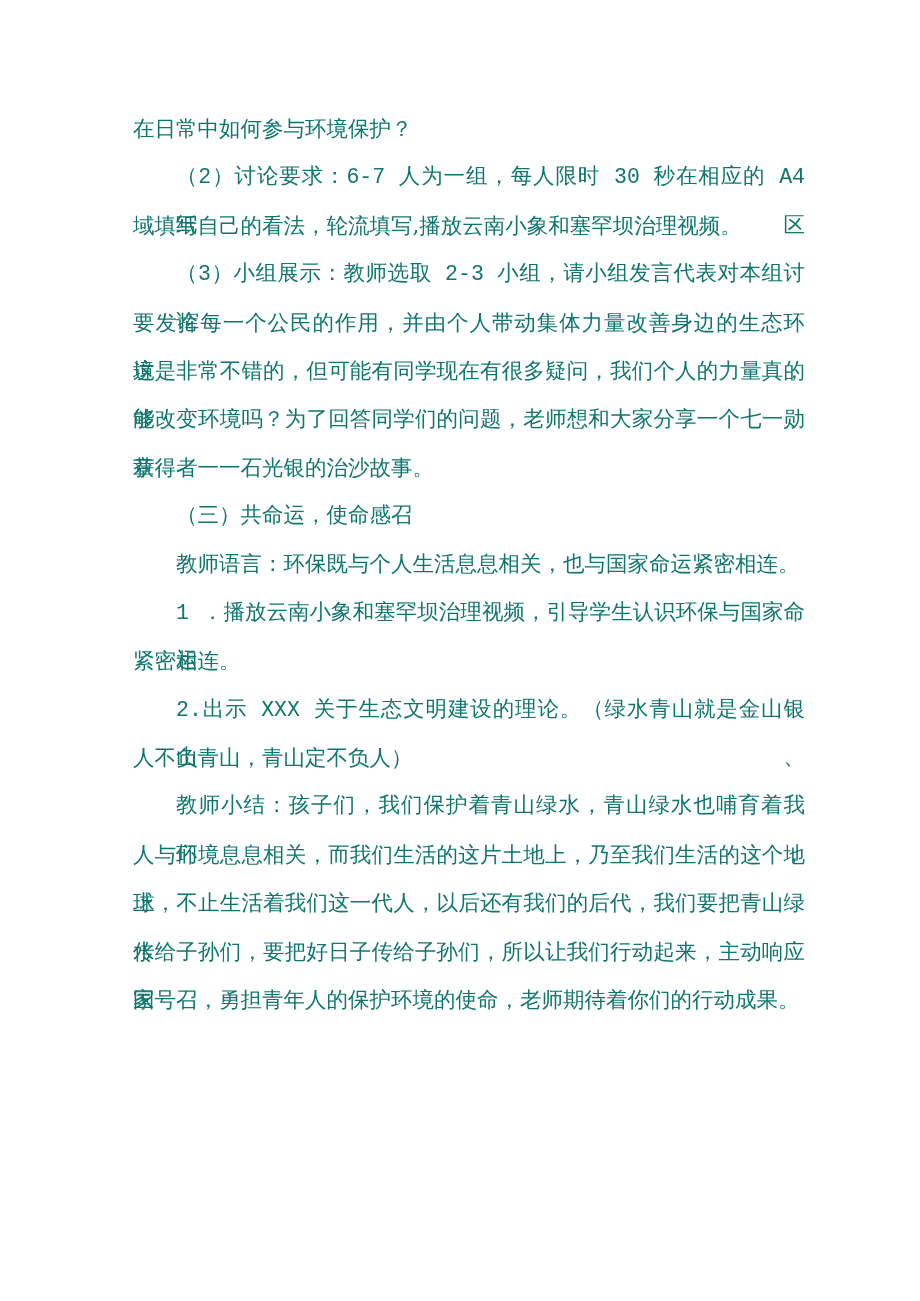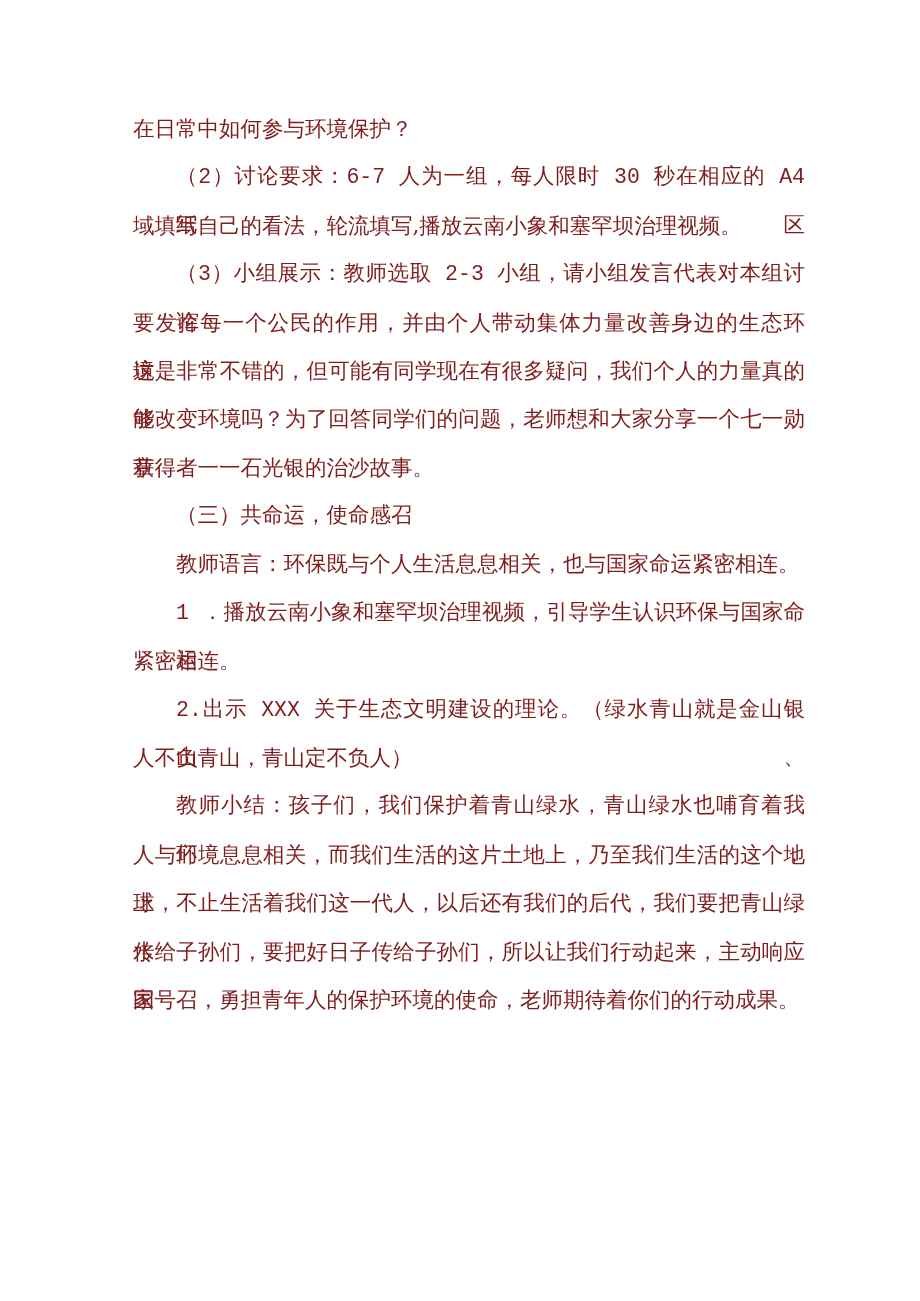--- a/index.html
+++ b/index.html
@@ -42,21 +42,21 @@
   }
   .line.just {
     white-space: normal;
     text-align: justify;
     text-align-last: justify;
   }
 </style>
 </head>
 <body>
 
-<div class="page" style="background: rgb(255, 255, 255); color: #7f1d1d;">
+<div class="page" style="background: rgb(255, 255, 255); color: #0f766e;">
   <div class="doc-body">
       <div class="line">在日常中如何参与环境保护？</div>
       <div class="line indent just">（2）讨论要求：6-7 人为一组，每人限时 30 秒在相应的 A4 纸区</div>
       <div class="line">域填写自己的看法，轮流填写,播放云南小象和塞罕坝治理视频。</div>
       <div class="line indent just">（3）小组展示：教师选取 2-3 小组，请小组发言代表对本组讨论</div>
       <div class="line just">要发挥每一个公民的作用，并由个人带动集体力量改善身边的生态环境，</div>
       <div class="line just">这是非常不错的，但可能有同学现在有很多疑问，我们个人的力量真的能</div>
       <div class="line just">够改变环境吗？为了回答同学们的问题，老师想和大家分享一个七一勋章</div>
       <div class="line">获得者一一石光银的治沙故事。</div>
       <div class="line indent">（三）共命运，使命感召</div>

